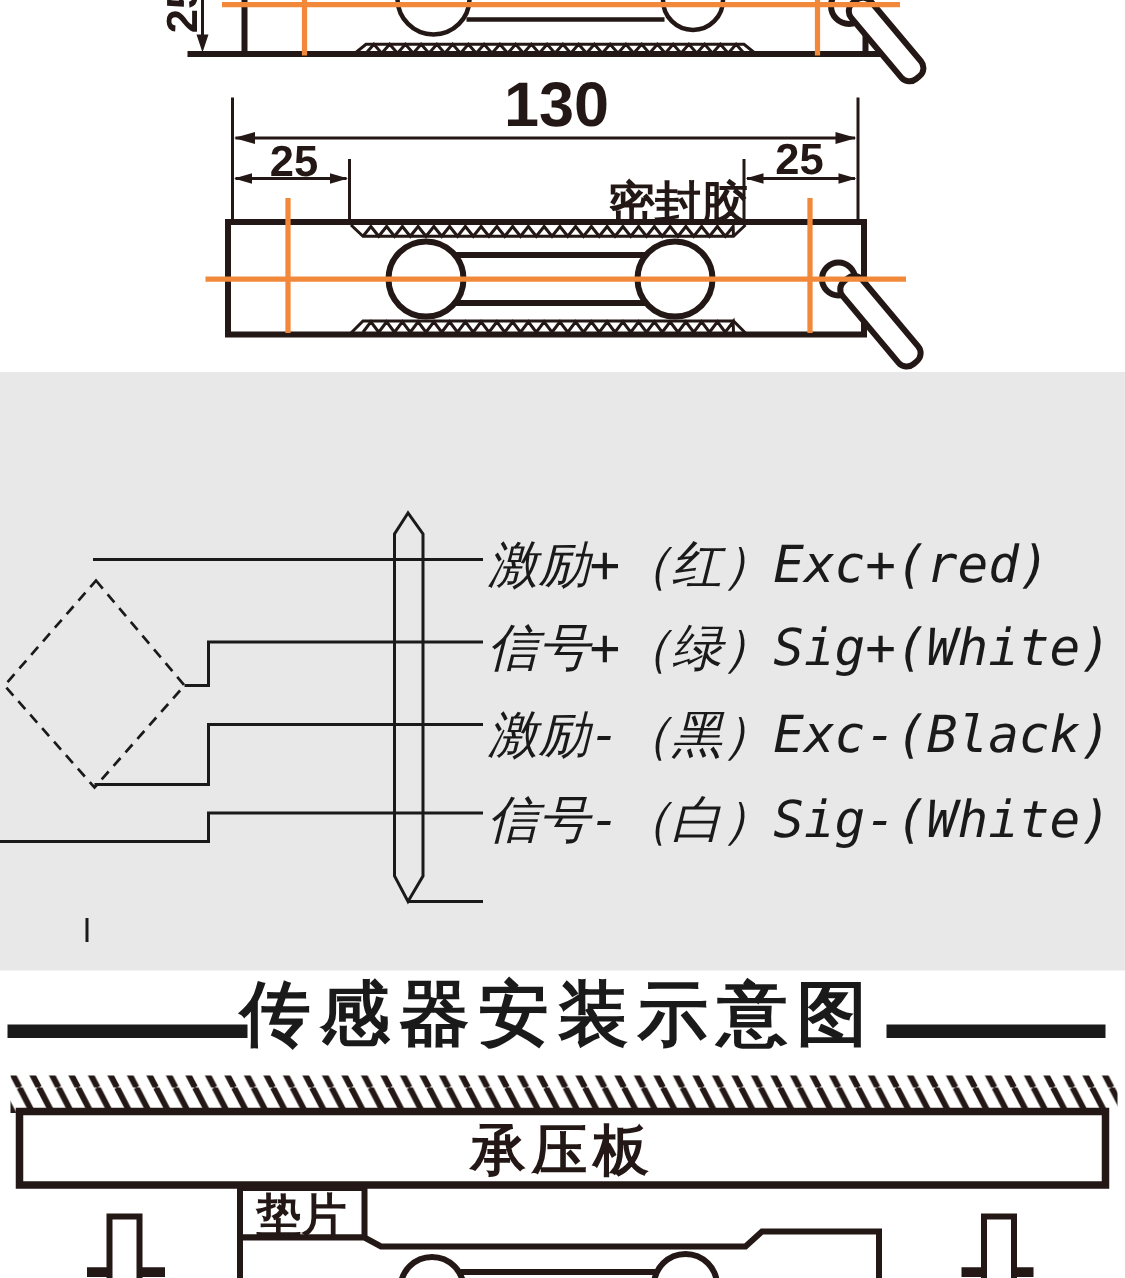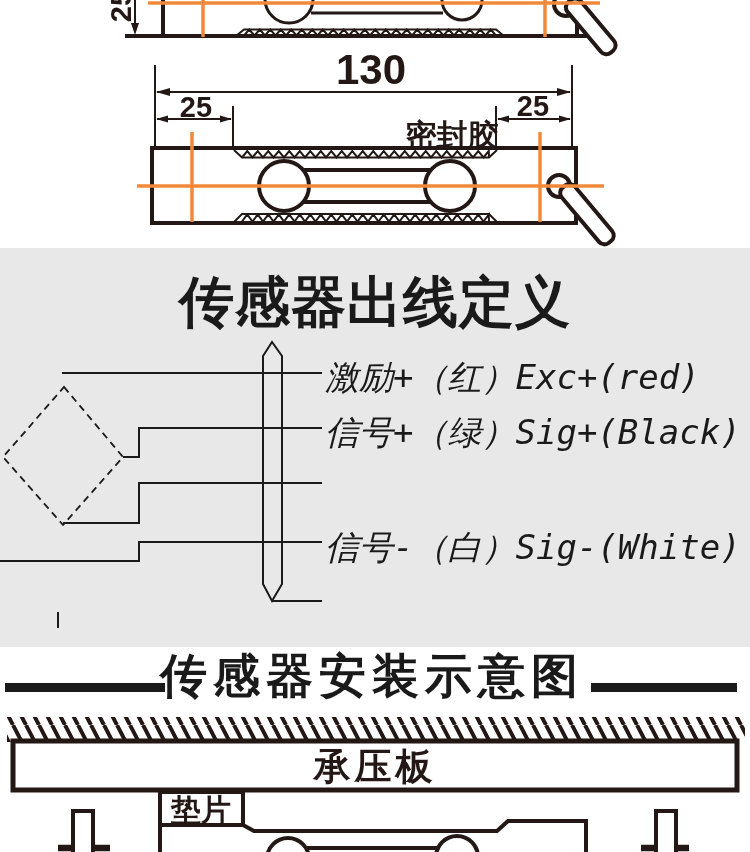--- a/index.html
+++ b/index.html
@@ -120,35 +120,35 @@
       <line x1="148" y1="3" x2="600" y2="3" class="org"></line>
       <line x1="203" y1="0" x2="203" y2="37" class="org"></line>
       <line x1="545" y1="0" x2="545" y2="37" class="org"></line>
       <line x1="137" y1="186" x2="604" y2="186" class="org"></line>
       <line x1="192" y1="132" x2="192" y2="222" class="org"></line>
       <line x1="540" y1="132" x2="540" y2="222" class="org"></line>
     </g>
   </svg>
 
   <div class="panel"></div>
-  <div class="title1">传感器出线定义</div>
 
   <svg style="top:340px" width="750" height="290" viewBox="0 340 750 290">
     <path class="dash" d="M64,387 L123,457 L63,525 L3,457 Z"></path>
     <line x1="62" y1="373" x2="322" y2="373" class="wire"></line>
     <path d="M123,457 H139 V428 H322" class="wire"></path>
     <path d="M63,523 H139 V483 H322" class="wire"></path>
     <path d="M0,561 H139 V542 H322" class="wire"></path>
     <path class="wire" d="M272,342 L263,356 V584 L272,601 L282,584 V356 Z"></path>
     <line x1="272" y1="601" x2="322" y2="601" class="wire"></line>
     <line x1="58" y1="612" x2="58" y2="628" class="wire"></line>
   </svg>
 
   <div class="wlabel" style="top:359px">激励+（红）Exc+(red)</div>
-  <div class="wlabel" style="top:414px">信号+（绿）Sig+(Black)</div>
+  <div class="wlabel" style="top:414px">信号+（绿）Sig+(White)</div>
+  <div class="wlabel" style="top:472px">激励-（黑）Exc-(Black)</div>
   <div class="wlabel" style="top:529px">信号-（白）Sig-(White)</div>
 
   <div class="bar left"></div>
   <div class="title3">传感器安装示意图</div>
   <div class="bar right"></div>
 
   <svg style="top:700px" width="750" height="152" viewBox="0 700 750 152">
     <defs>
       <pattern id="hatch" width="13" height="25" patternUnits="userSpaceOnUse">
         <path d="M-13,0 L0,25 M0,0 L13,25 M13,0 L26,25" stroke="#231815" stroke-width="4" fill="none"></path>

